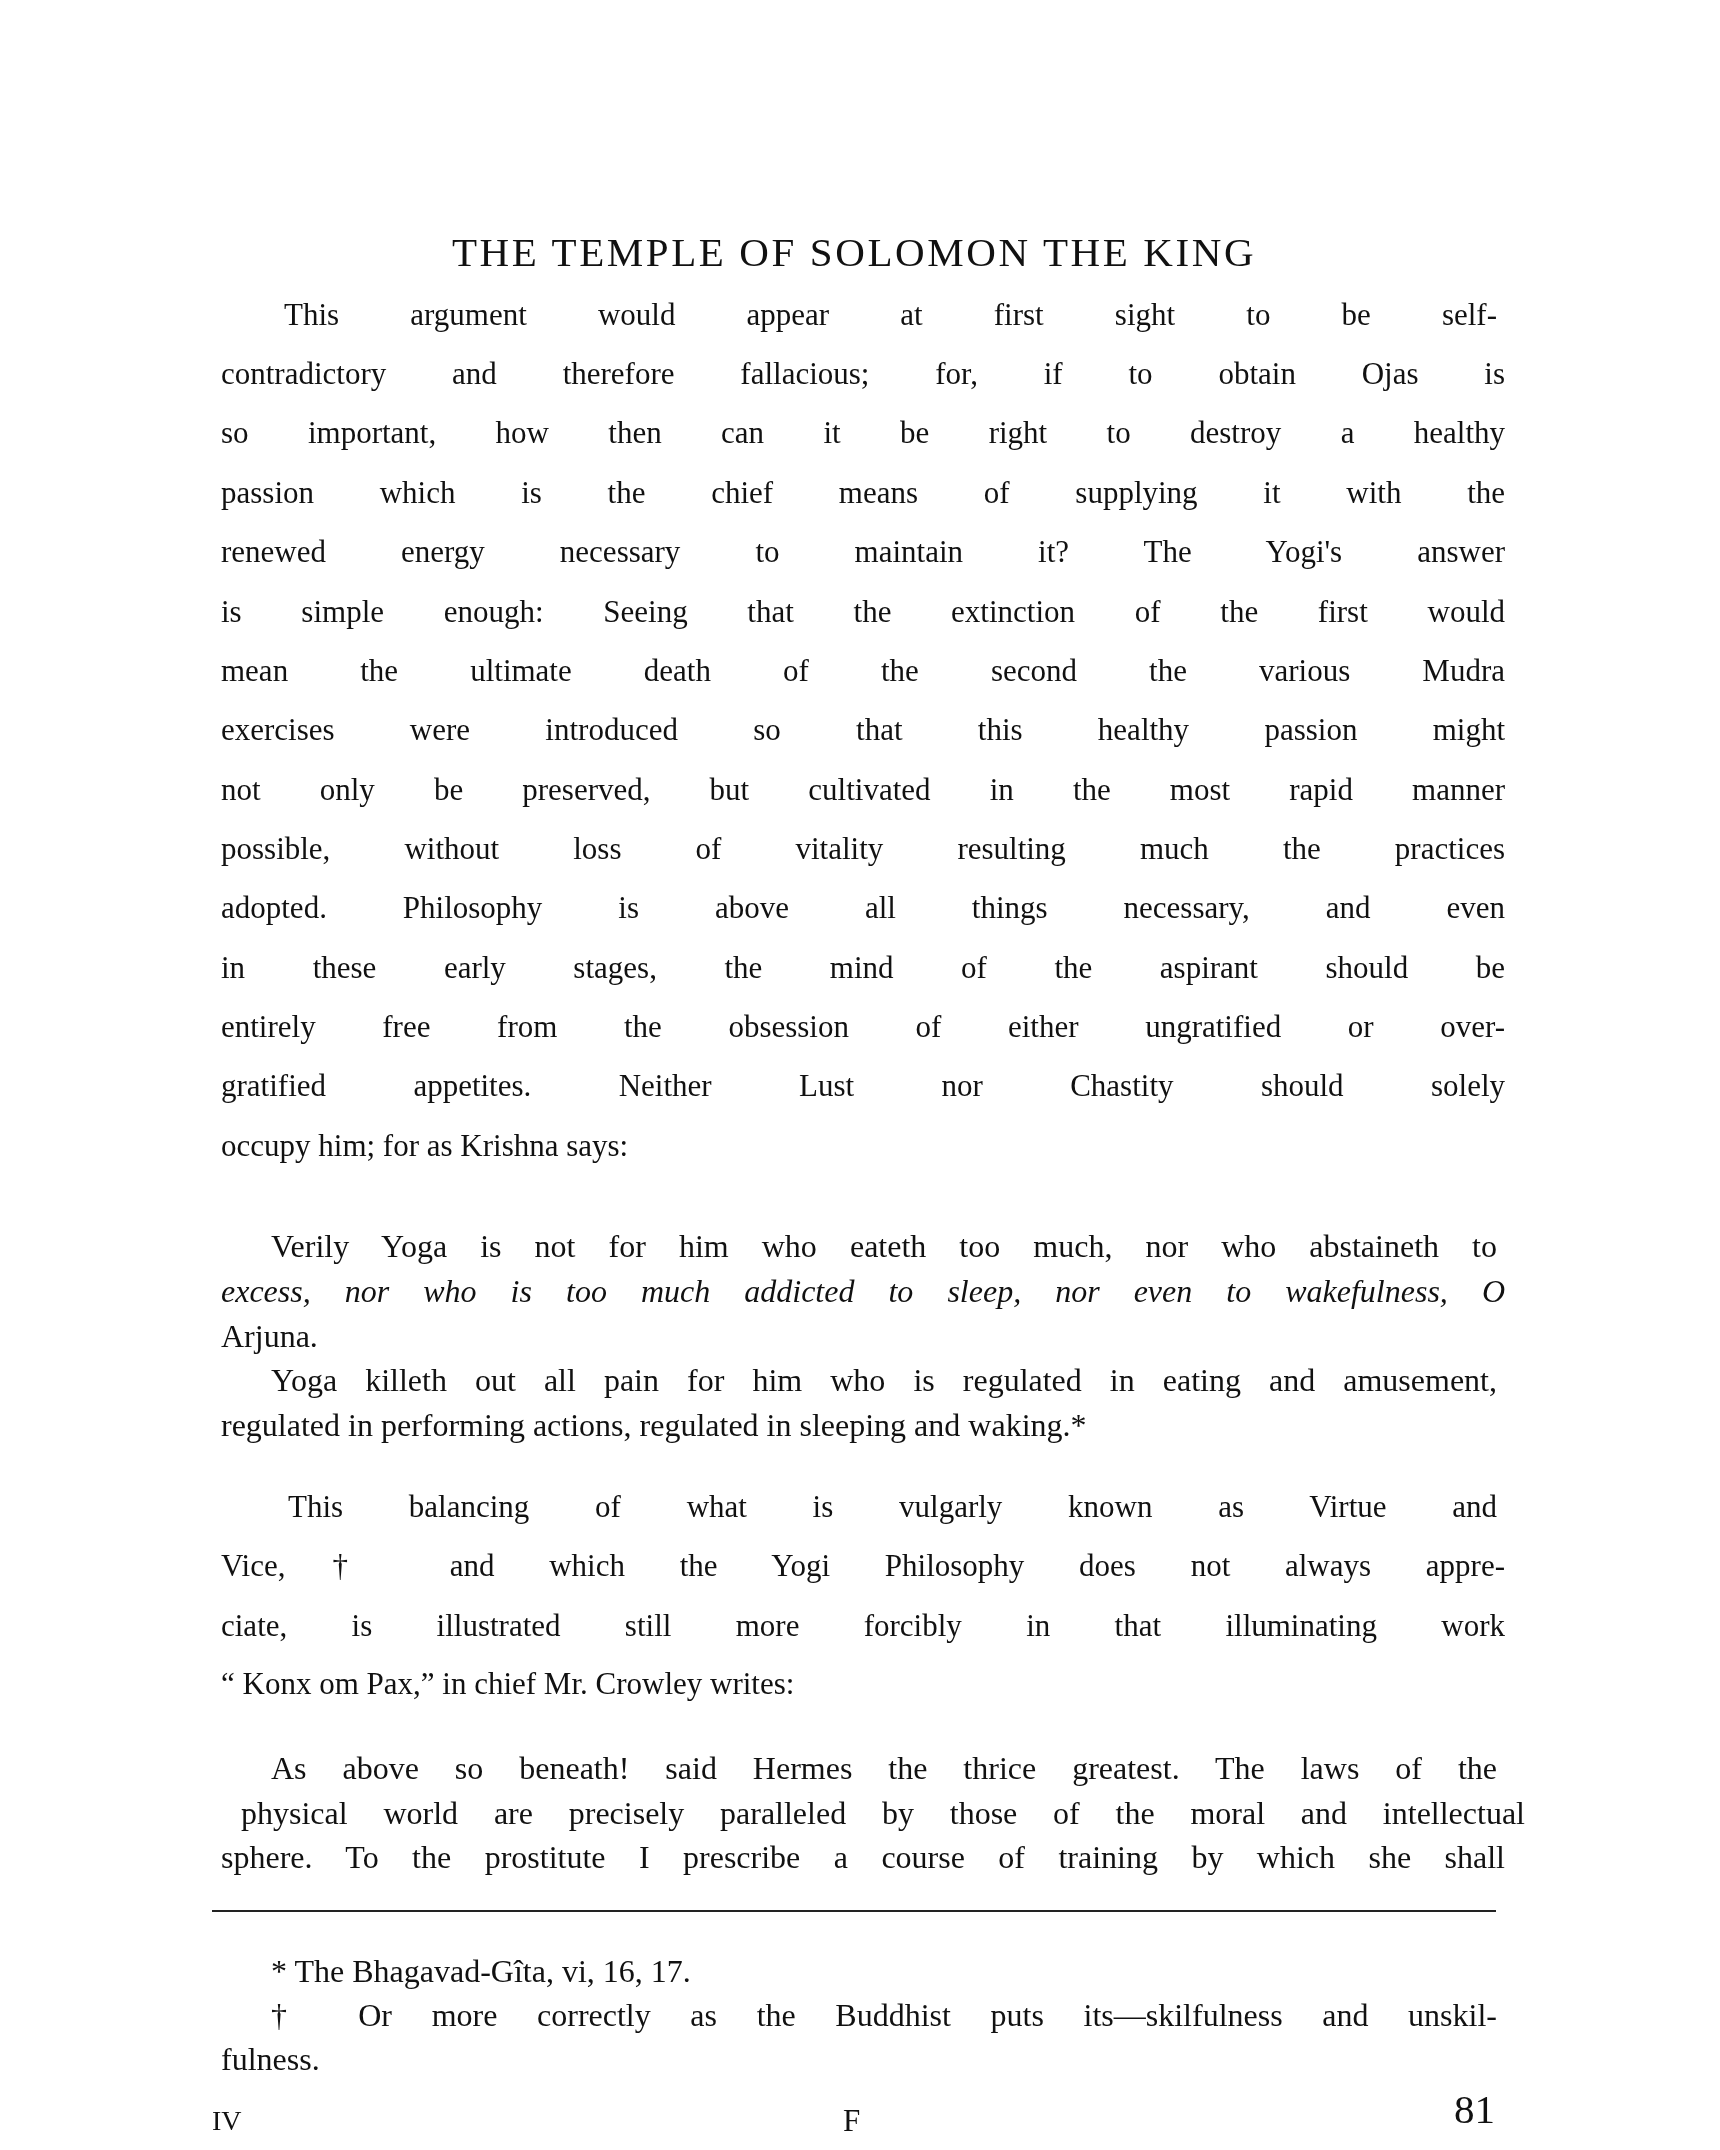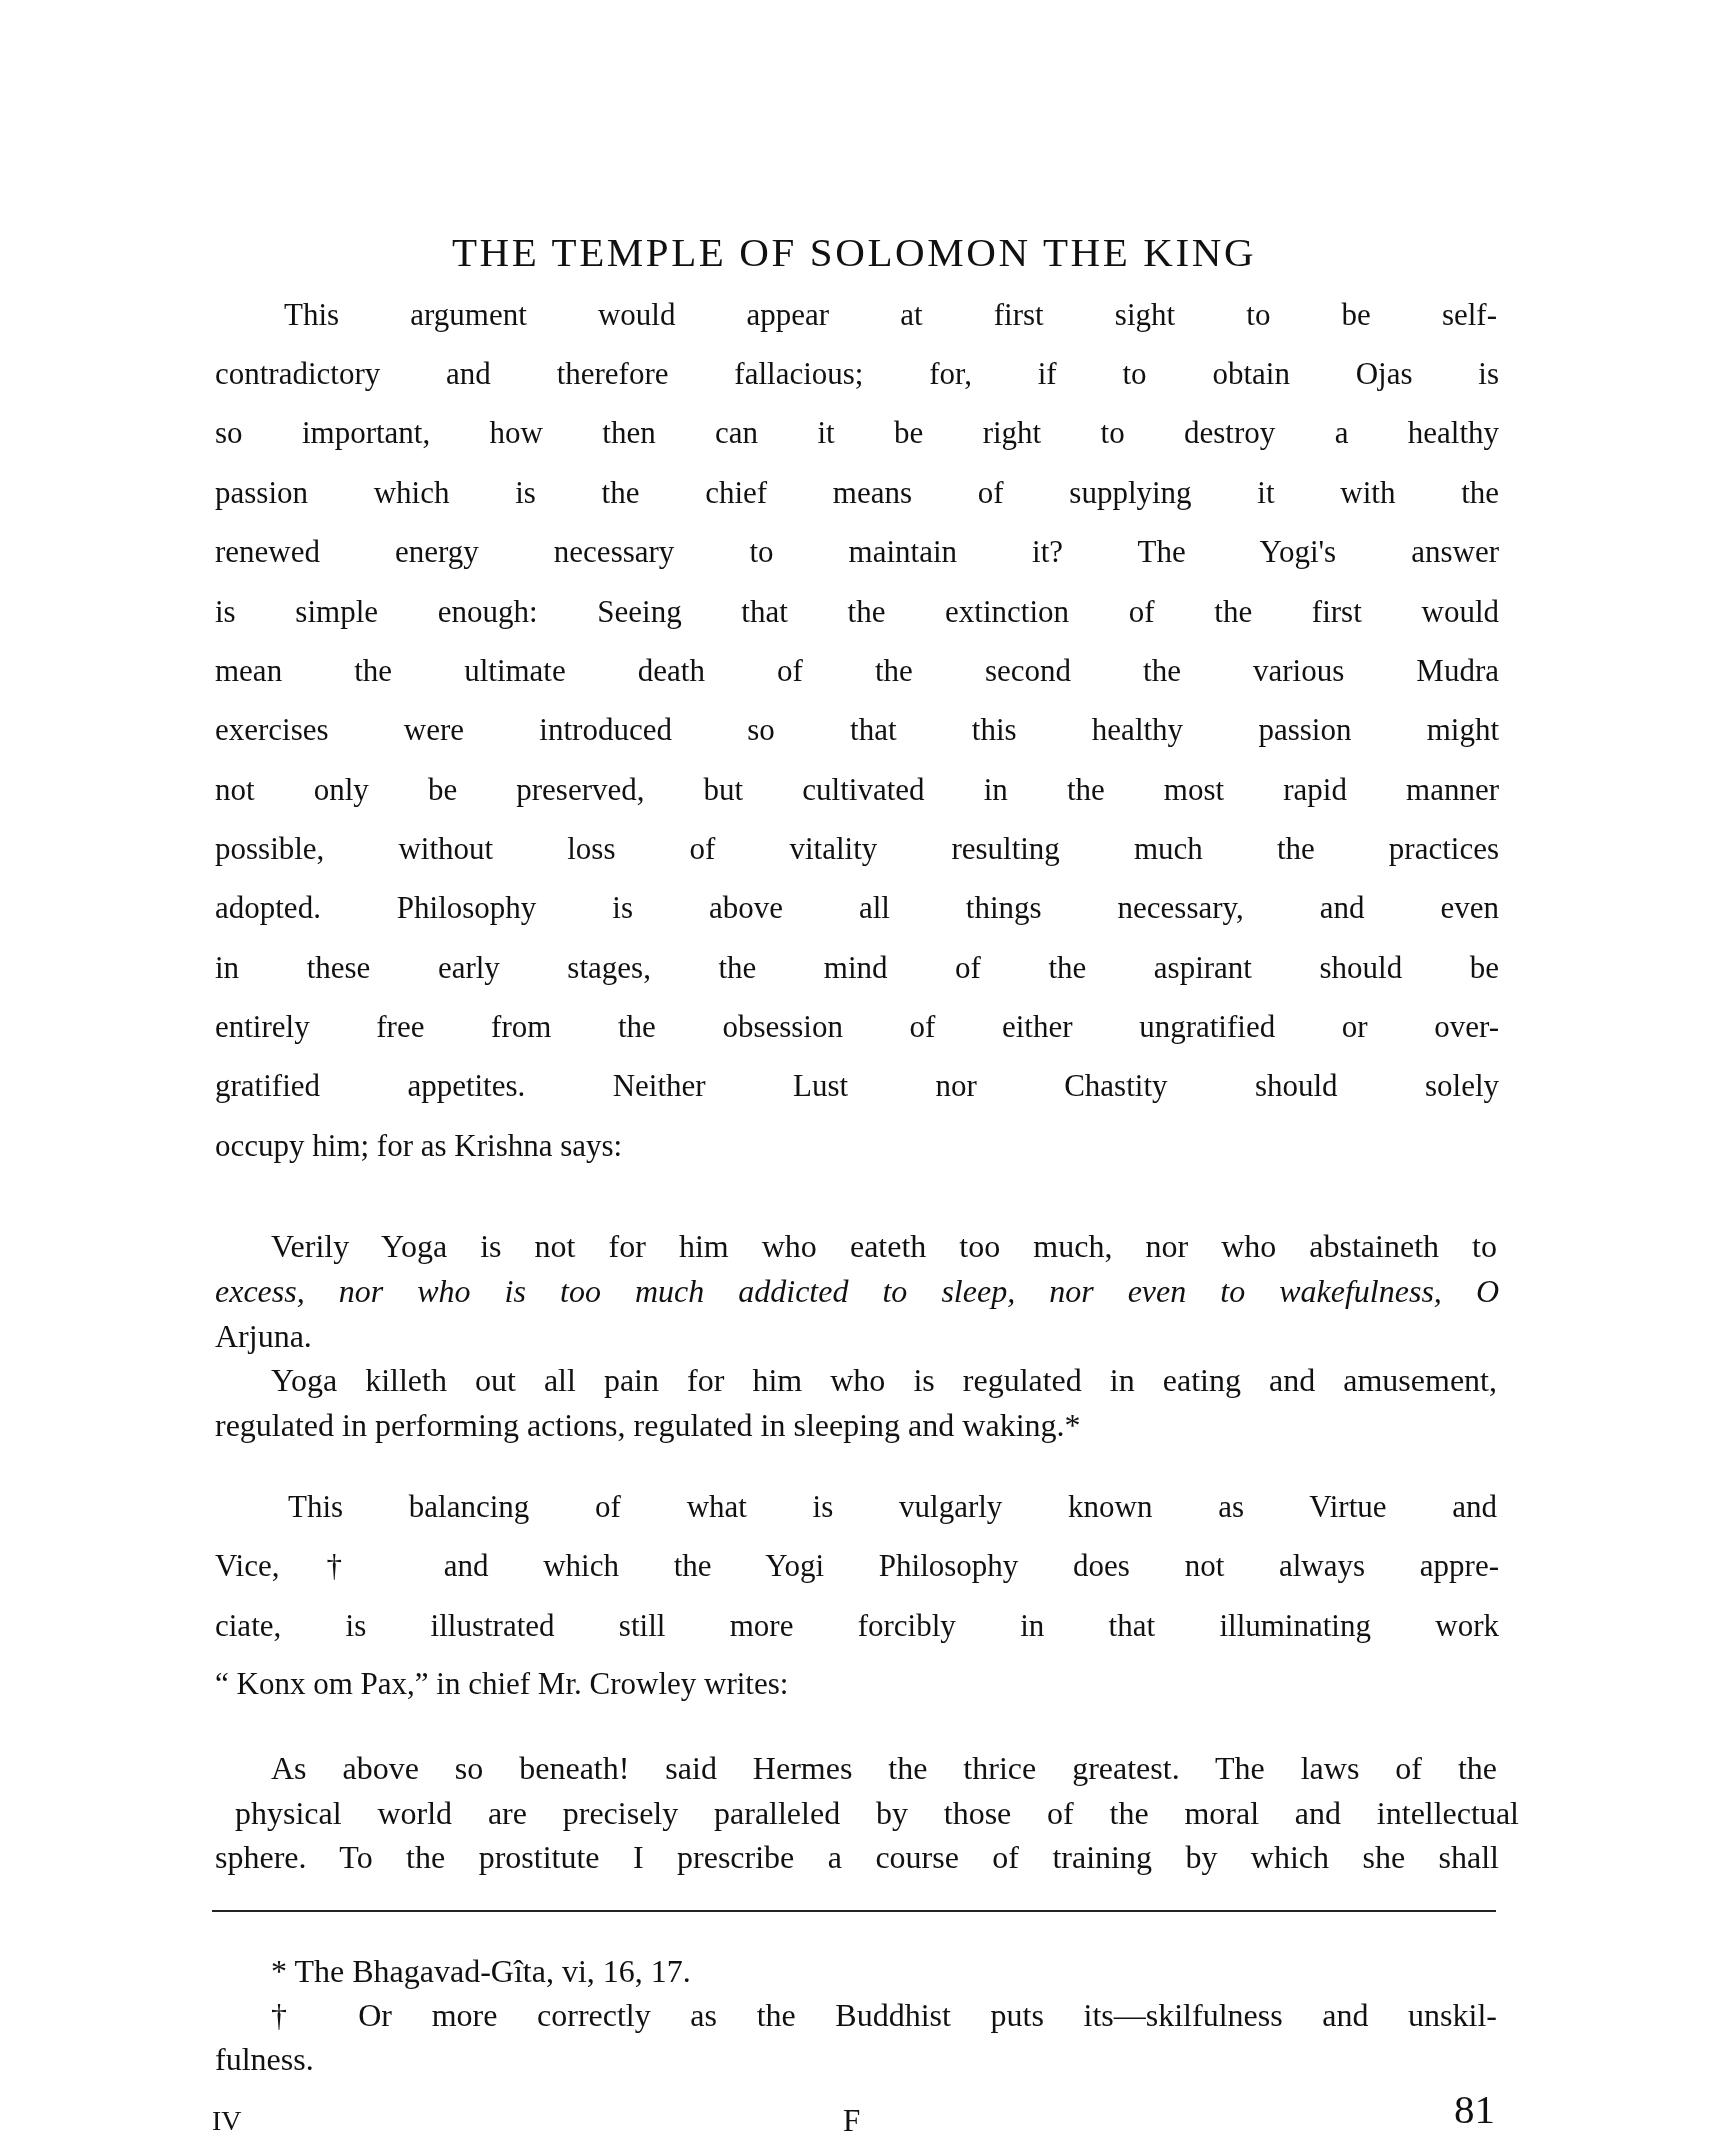--- a/index.html
+++ b/index.html
@@ -1,20 +1,20 @@
 <!DOCTYPE html>
 <html style="font-size:6.9px"><head>
 <meta charset="utf-8">
 <style>
   html,body{margin:0;padding:0;background:#ffffff;}
   body{width:1721px;height:2344px;position:relative;overflow:hidden;color:#111;
        font-family:"Liberation Serif","DejaVu Serif",serif;}
   .abs{position:absolute;}
   .title{left:212px;width:1284px;top:224px;text-align:center;font-size:41px;letter-spacing:2.6px;line-height:56px;}
-  .line{position:absolute;left:215px;width:1284px;white-space:nowrap;text-align:justify;text-align-last:justify;}
+  .line{position:absolute;left:221px;width:1284px;white-space:nowrap;text-align:justify;text-align-last:justify;}
   .body{font-size:31px;height:59px;line-height:59px;}
   .quote{font-size:32px;height:45px;line-height:45px;}
   .nojust{text-align:left;text-align-last:left;}
   .rule{position:absolute;left:212px;width:1284px;top:1910px;height:0;border-top:2.6px solid #222;}
   .foot{font-size:32px;height:45px;line-height:45px;}
   .pf{position:absolute;top:2090px;font-size:36px;line-height:43px;}
 </style>
 </head>
 <body>
 

